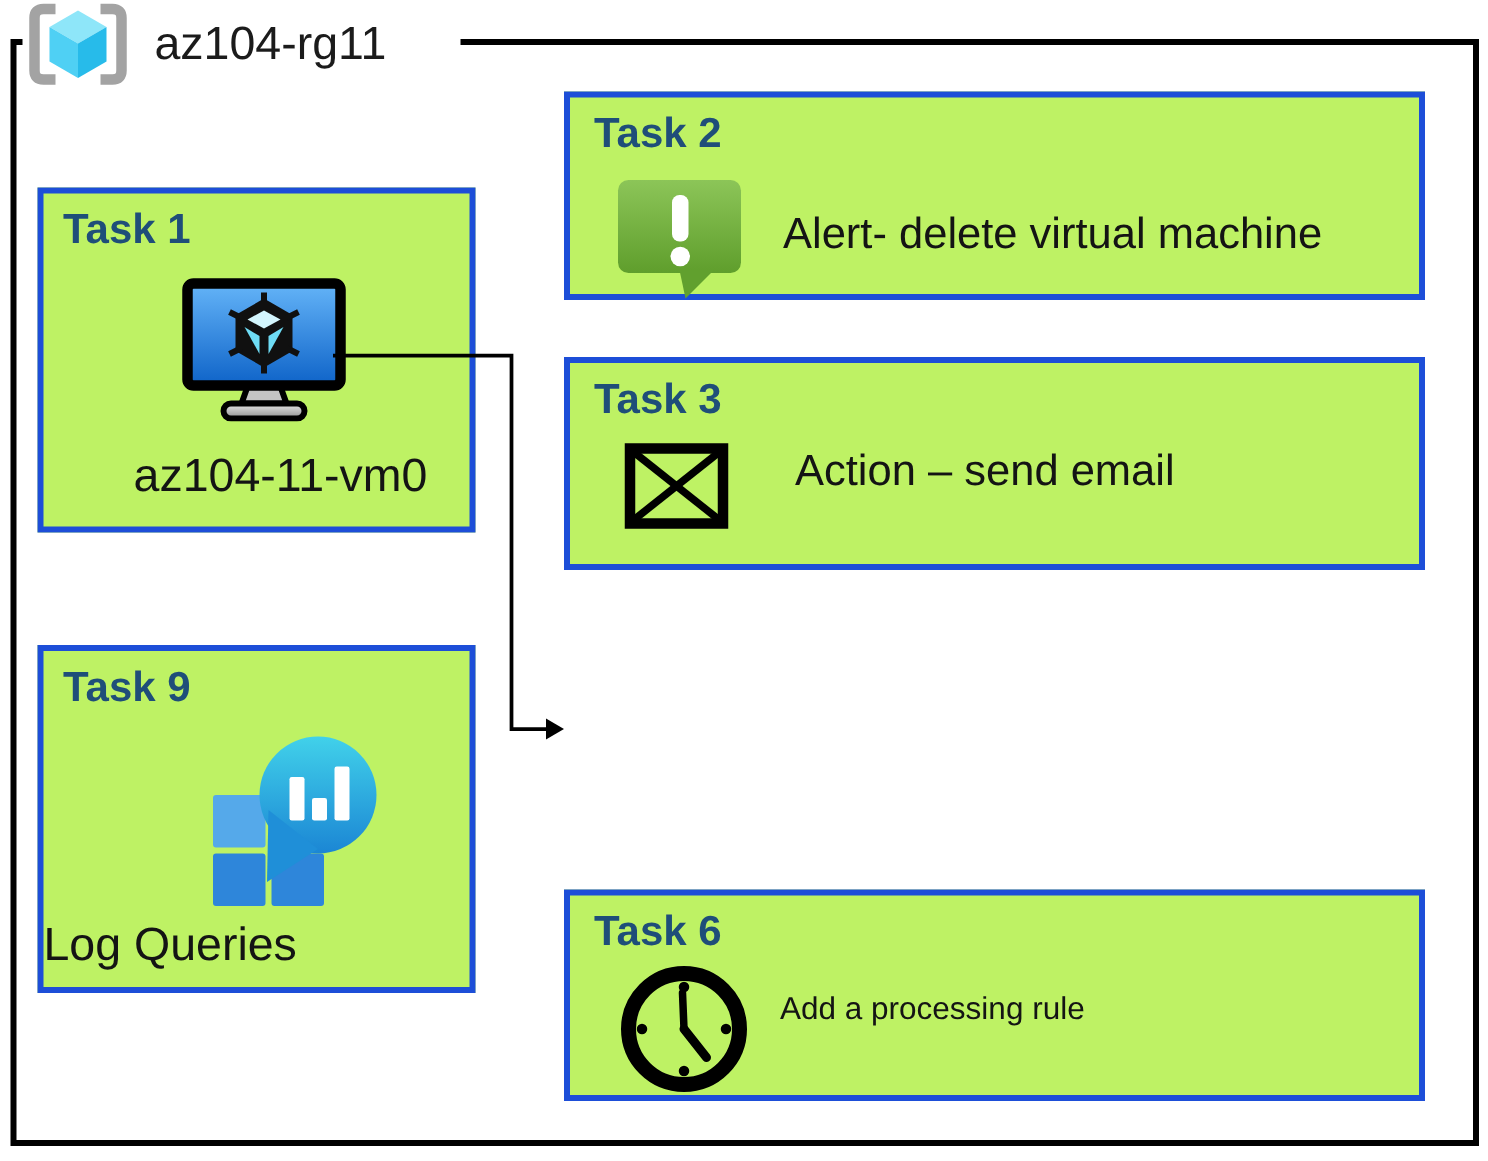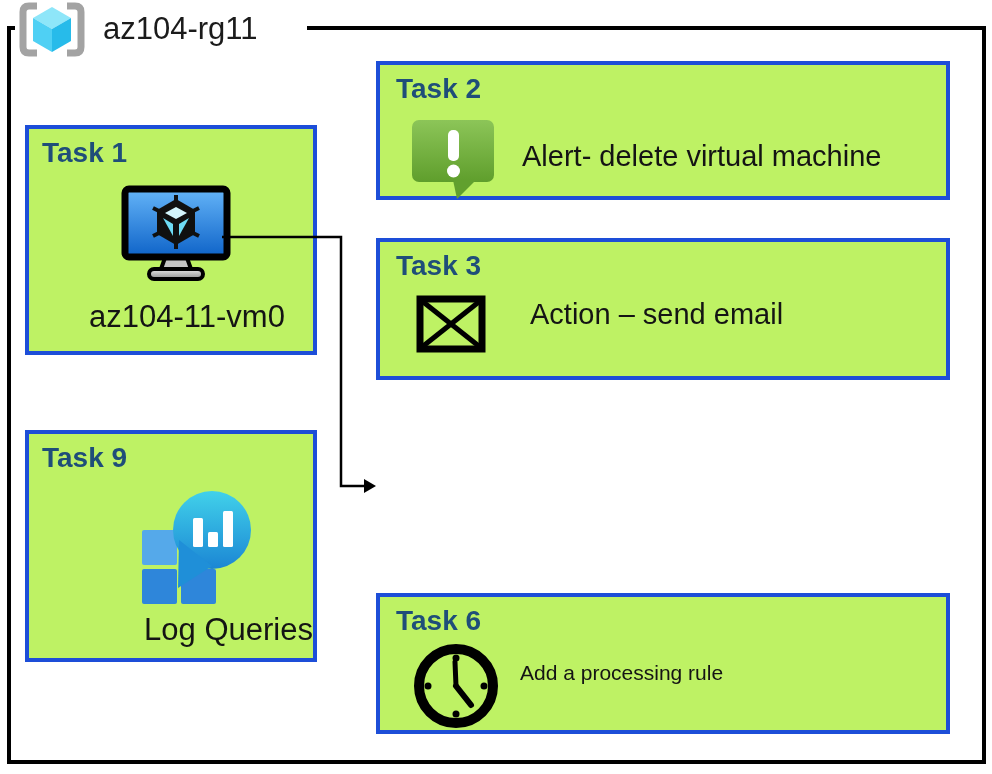--- a/index.html
+++ b/index.html
@@ -29,21 +29,21 @@
   .icon{position:absolute;}
   .t1 .icon{left:92px;top:56px;width:110px;height:96px;}
   .t6 .icon{left:105px;top:54px;width:124px;height:120px;}
   .t2 .icon{left:29px;top:49px;width:88px;height:88px;}
   .t3 .icon{left:36px;top:53px;width:70px;height:58px;}
   .t4 .icon{left:38px;top:37px;width:66px;height:96px;}
   .t5 .icon{left:30px;top:44px;width:92px;height:90px;}
 
   .task-text{position:absolute;color:#141414;white-space:nowrap;}
   .t1 .task-text{left:0;right:0;top:170px;text-align:center;font-size:31px;margin-left:32px;}
-  .t6 .task-text{left:0;right:0;top:178px;text-align:right;font-size:31px;}
+  .t6 .task-text{left:0;right:0;top:178px;text-align:left;font-size:31px;}
   .t2 .task-text{left:142px;top:75px;font-size:29px;}
   .t3 .task-text{left:134px;top:56px;font-size:29px;margin-left:16px;}
   .t4 .task-text{left:134px;top:67px;font-size:29px;}
   .t5 .task-text{left:140px;top:64px;font-size:21px;}
 
   .connector{position:absolute;left:0;top:0;pointer-events:none;}
 </style>
 </head>
 <body>
 

